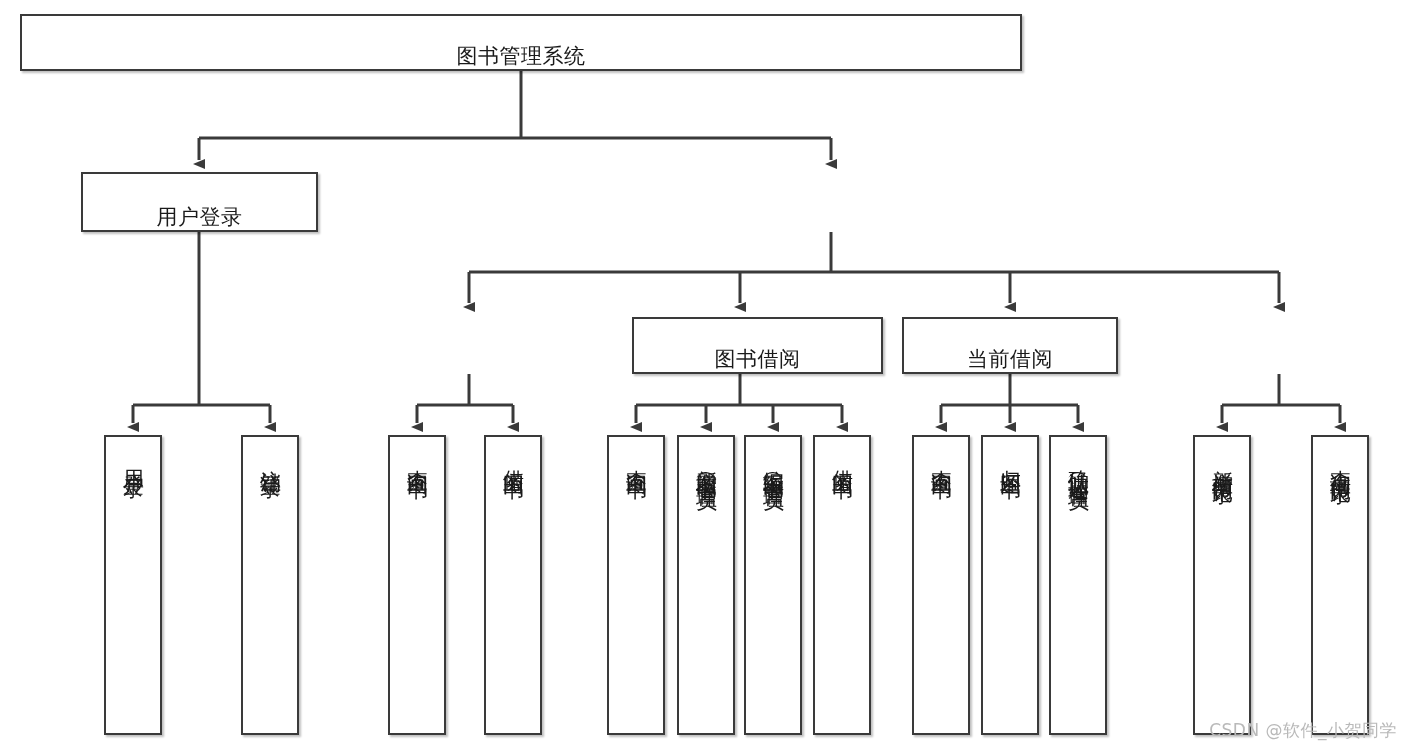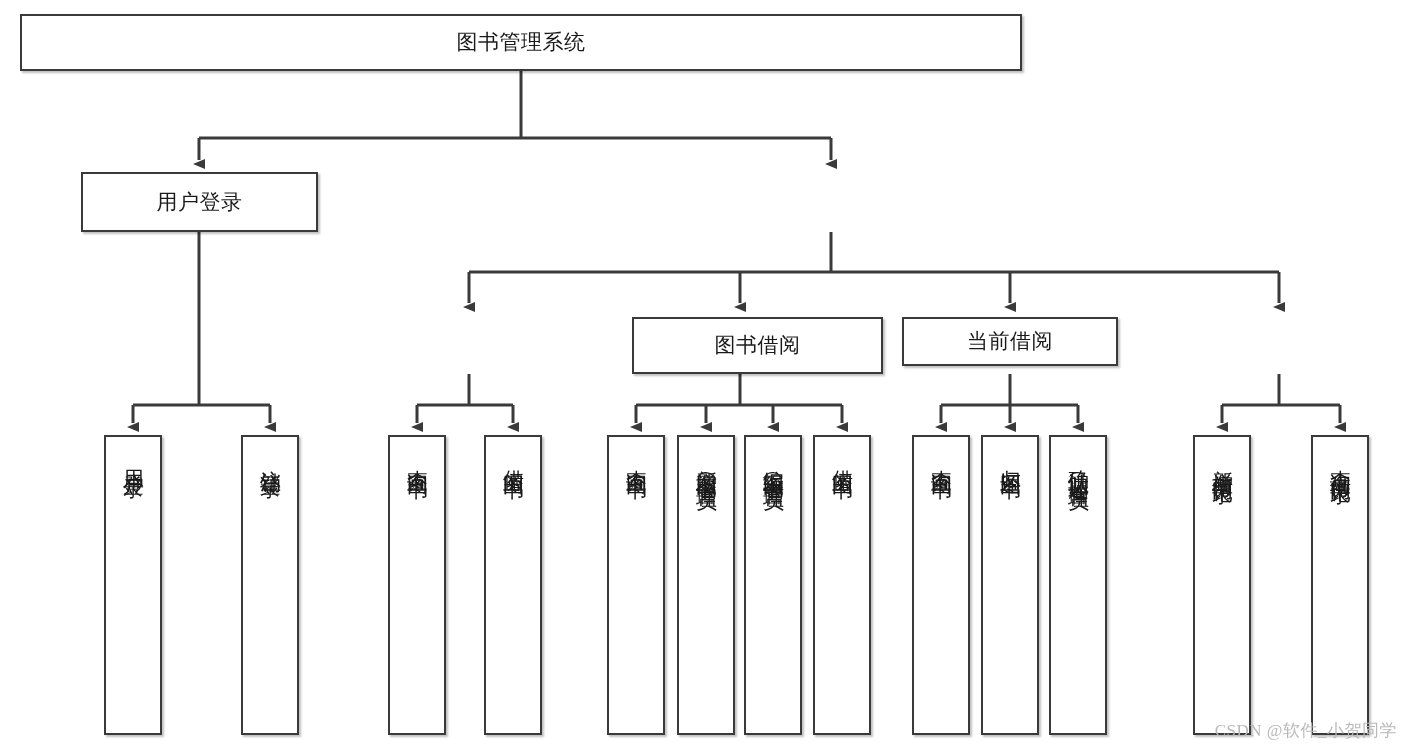--- a/index.html
+++ b/index.html
@@ -24,21 +24,21 @@
     width: 1405px;
     height: 747px;
     pointer-events: none;
   }
   .node {
     position: absolute;
     box-sizing: border-box;
     background: #ffffff;
     border: 2px solid #3a3a3a;
     display: flex;
-    align-items: center;
+    align-items: flex-end;
     justify-content: center;
     box-shadow: 2px 2px 2px rgba(0,0,0,0.25);
     z-index: 2;
   }
   .node .label {
     color: #1a1a1a;
     line-height: 1.18;
     text-align: center;
     white-space: pre;
   }
@@ -59,21 +59,20 @@
   }
   .watermark {
     position: absolute;
     right: 8px;
     bottom: 5px;
     font-size: 17px;
     color: #b9b9b9;
     z-index: 5;
     letter-spacing: 0.5px;
     white-space: nowrap;
-    font-family: Liberation Serif, serif;
   }
 </style>
 </head>
 <body>
 
 <div id="diagram">
 
   <svg id="connectors" viewBox="0 0 1405 747" xmlns="http://www.w3.org/2000/svg">
     <defs>
       <marker id="arrow" markerWidth="10" markerHeight="12" refX="1" refY="6" orient="auto" markerUnits="userSpaceOnUse">
@@ -128,21 +127,21 @@
     <span class="label">图书管理系统</span>
   </div>
 
   <div class="node h" style="left:81px; top:172px; width:237px; height:60px;">
     <span class="label">用户登录</span>
   </div>
 
   <div class="node h" style="left:632px; top:317px; width:251px; height:57px;">
     <span class="label">图书借阅</span>
   </div>
-  <div class="node h" style="left:902px; top:317px; width:216px; height:49px;">
+  <div class="node h" style="left:902px; top:317px; width:216px; height:57px;">
     <span class="label">当前借阅</span>
   </div>
 
   <div class="node v" style="left:104px; top:435px; width:58px; height:300px;">
     <span class="label">用户登录</span>
   </div>
   <div class="node v" style="left:241px; top:435px; width:58px; height:300px;">
     <span class="label">注销登录</span>
   </div>
 

